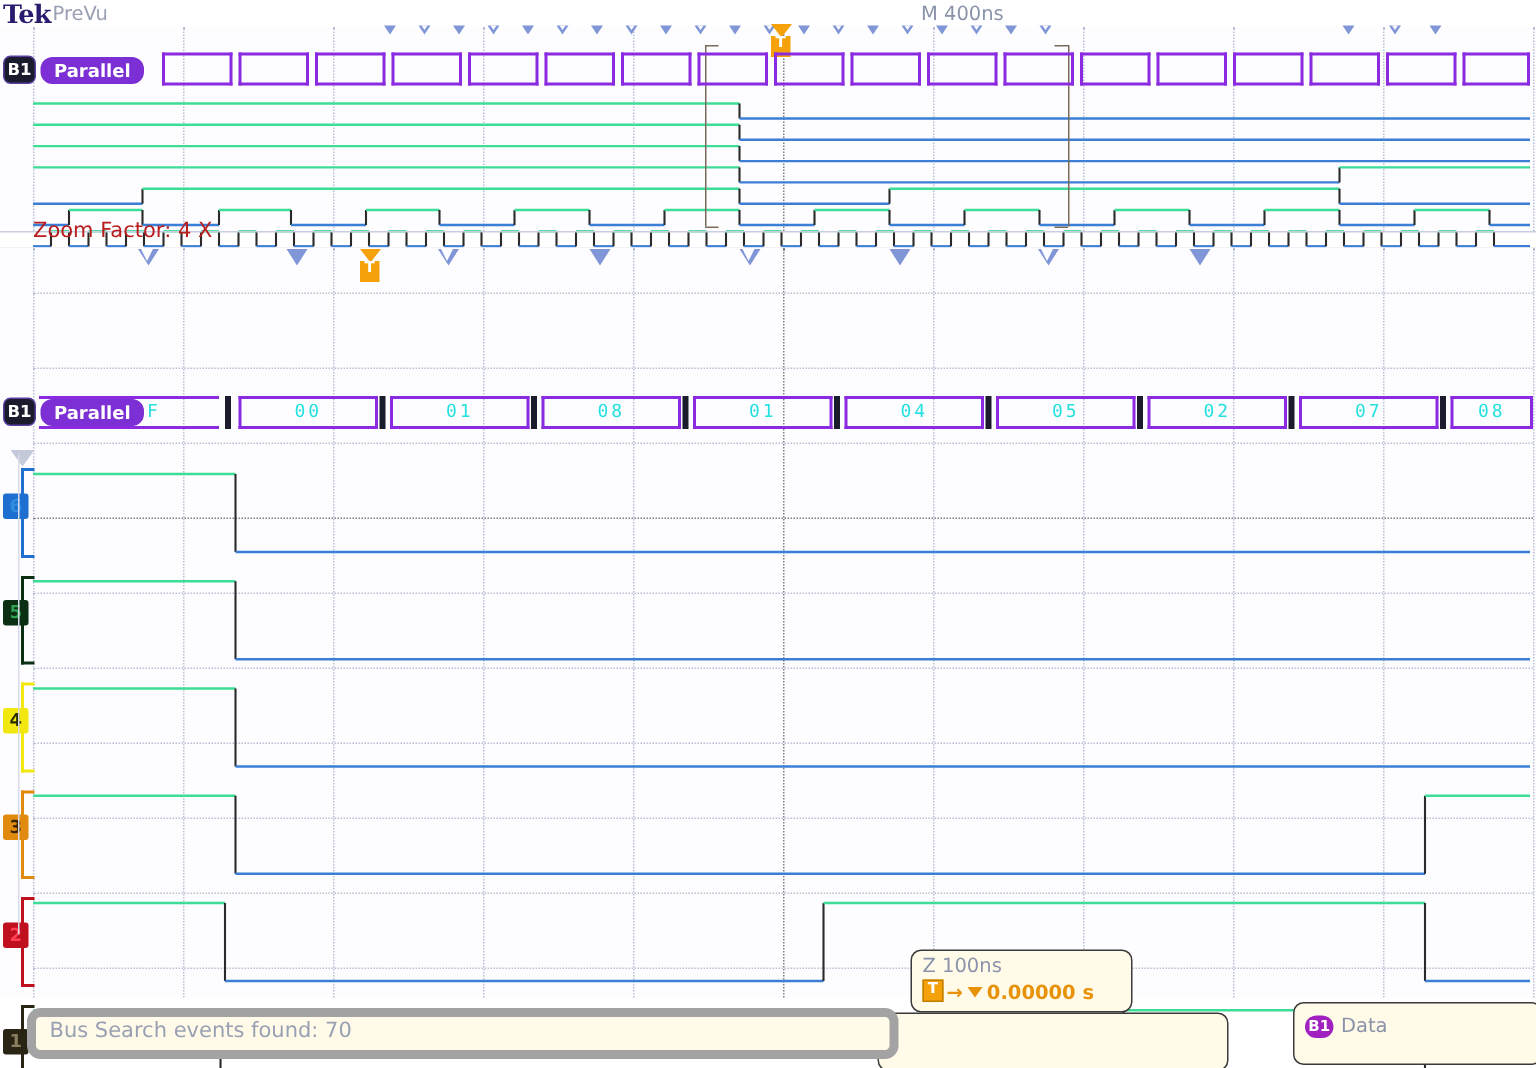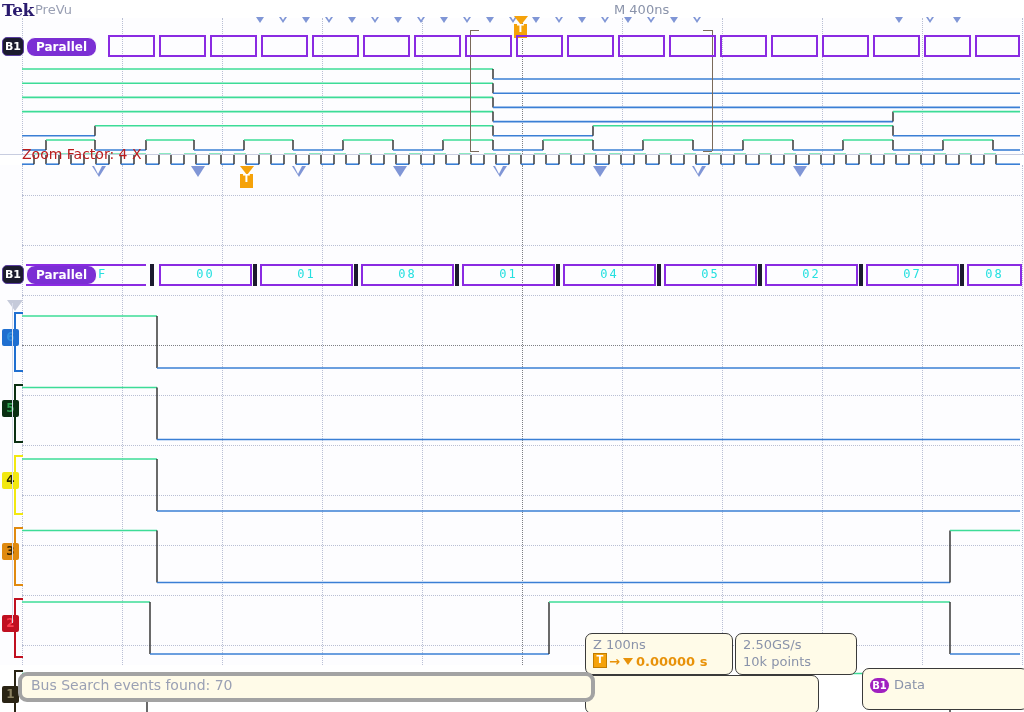--- a/index.html
+++ b/index.html
@@ -62,21 +62,21 @@
          font-family:"DejaVu Sans","Liberation Sans",sans-serif;}
 
   
   svg.wave{position:absolute;left:0;top:0;overflow:visible;}
 
   
   .ro{position:absolute;background:#fffbe8;border:1px solid #3a3a3a;border-radius:7px;
       color:#8a93aa;font-size:13px;padding:2px 7px;line-height:17px;}
   .ro .orange{color:#e8920a;font-weight:bold;}
   .ro .ln{white-space:nowrap;}
-  .searchbar{position:absolute;background:#fffbe8;border:4px solid #a3a3a3;border-radius:9px;
+  .searchbar{position:absolute;background:#fffbe8;border:6px solid #a3a3a3;border-radius:9px;
              color:#9aa0b4;font-size:14px;padding:1px 9px;}
   .b1dot{display:inline-block;width:19px;height:15px;border-radius:8px;background:#a020c0;
          color:#ffffff;font-size:10px;font-weight:bold;text-align:center;line-height:15px;
          vertical-align:middle;margin-right:5px;}
   .dicon{display:inline-block;width:22px;height:13px;vertical-align:middle;margin-right:4px;
          background:linear-gradient(90deg,#444 0 25%,#bbb 25% 50%,#222 50% 75%,#9ab 75% 100%);
          border:1px solid #333;}
   .zicon{display:inline-block;width:12px;height:13px;background:#f5a20a;border:1px solid #c07d00;
          vertical-align:-2px;margin-right:2px;position:relative;}
   .zicon::after{content:"T";position:absolute;left:0;right:0;top:-3px;text-align:center;
@@ -685,29 +685,25 @@
       <div style="position: absolute; left: 14px; top: 526.5px; width: 7px; height: 55.5px; border-top: 2px solid rgb(224, 138, 16); border-bottom: 2px solid rgb(224, 138, 16); border-left: 2px solid rgb(224, 138, 16); border-image: initial; border-right: none;"></div>
       <div class="chlbl" style="left: 2px; top: 543.25px; background: rgb(224, 138, 16); color: rgb(58, 36, 0);">3</div>
       <div style="position: absolute; left: 14px; top: 598px; width: 7px; height: 55.5px; border-top: 2px solid rgb(192, 16, 32); border-bottom: 2px solid rgb(192, 16, 32); border-left: 2px solid rgb(192, 16, 32); border-image: initial; border-right: none;"></div>
       <div class="chlbl" style="left: 2px; top: 614.75px; background: rgb(192, 16, 32); color: rgb(255, 64, 80);">2</div>
       <div style="position: absolute; left: 14px; top: 669.5px; width: 7px; height: 55.5px; border-top: 2px solid rgb(42, 36, 20); border-bottom: 2px solid rgb(42, 36, 20); border-left: 2px solid rgb(42, 36, 20); border-image: initial; border-right: none;"></div>
       <div class="chlbl" style="left: 2px; top: 686.25px; background: rgb(42, 36, 20); color: rgb(138, 128, 96);">1</div>
       <div style="position: absolute; left: 7px; top: 300px; width: 0px; height: 0px; border-left: 8px solid transparent; border-right: 8px solid transparent; border-top: 11px solid rgb(197, 202, 218);"></div>
       <div style="position: absolute; left: 12px; top: 303px; width: 0px; height: 320px; border-left: 1px solid rgb(216, 220, 234);"></div>
     </div>
 
-  <div class="ro" style="left:585px;top:633px;width:132px;height:36px;">
+  <div class="ro" style="left:607px;top:633px;width:132px;height:36px;">
     <div class="ln">Z 100ns</div>
     <div class="ln"><span class="zicon"></span><span class="arrowr">→</span><span class="dntri"></span><span class="orange">0.00000 s</span></div>
   </div>
 
-  <div class="ro" style="left:735px;top:633px;width:106px;height:36px;">
-    <div class="ln">2.50GS/s</div>
-    <div class="ln">10k points</div>
-  </div>
 
   <div class="ro" style="left:585px;top:675px;width:218px;height:33px;">
   </div>
 
   <div class="ro" style="left:862px;top:668px;width:150px;height:31px;padding-top:7px;">
     <div class="ln"><span class="b1dot">B1</span><span>Data</span></div>
   </div>
 
   <div class="searchbar" style="left:18px;top:672px;width:551px;height:20px;">
     <span>Bus Search events found: 70</span>

